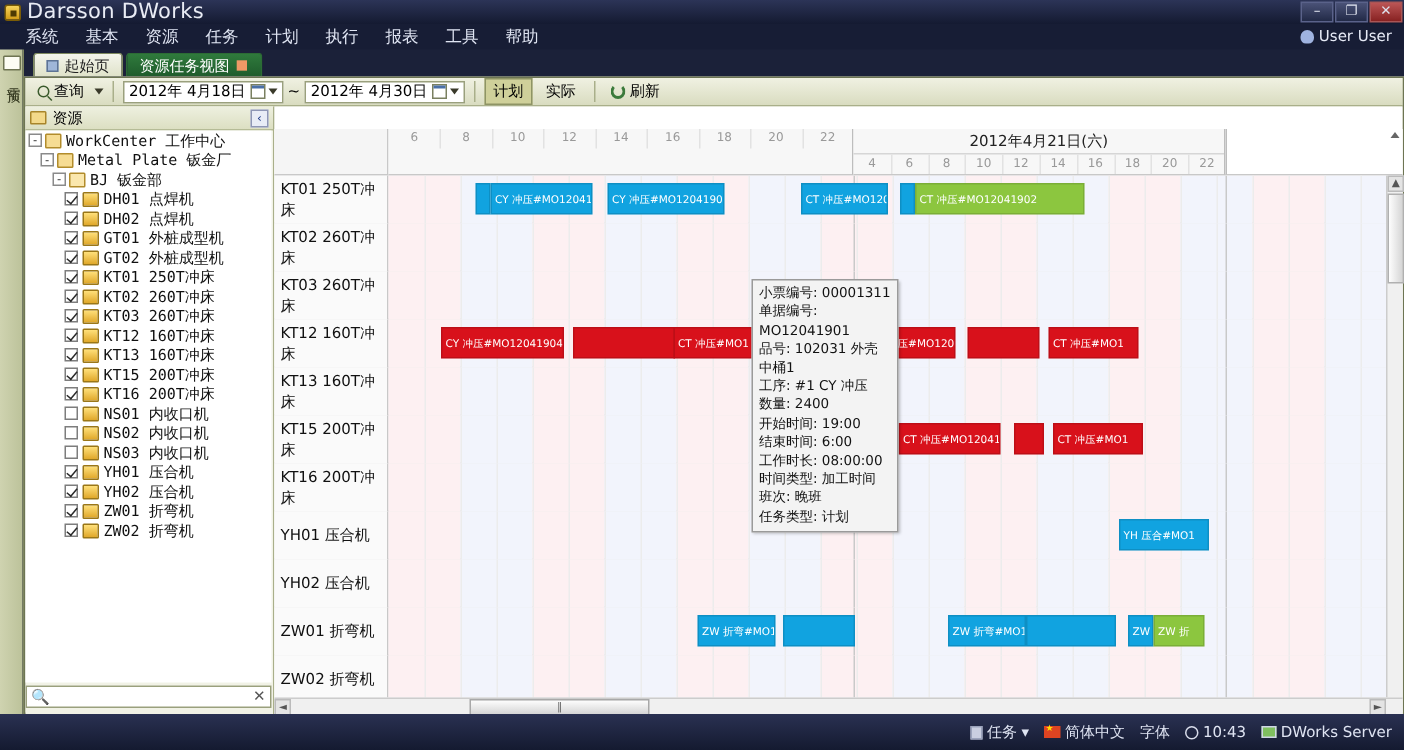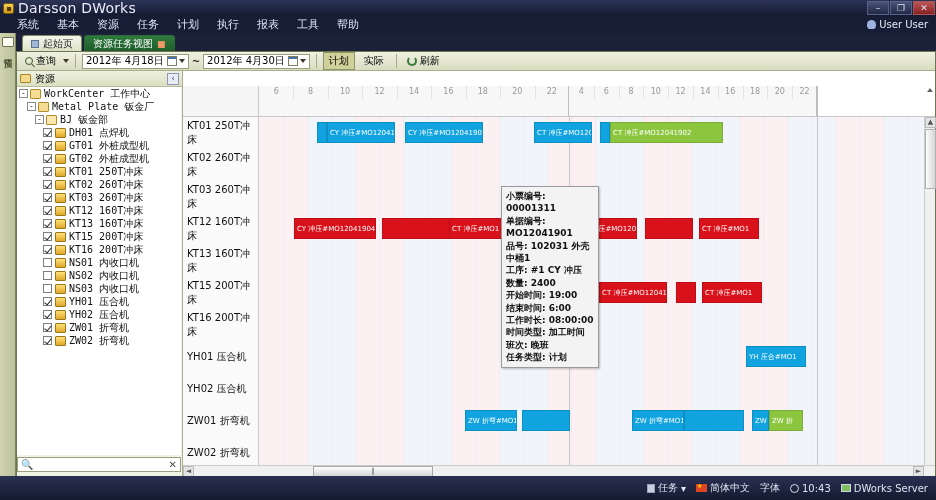--- a/index.html
+++ b/index.html
@@ -251,21 +251,21 @@
   }
   .bar.blue{ background:#11a3e0; }
   .bar.red{ background:#d8111b; }
   .bar.green{ background:#8cc63f; }
 
   
   #tooltip{
     position:absolute; left:318px; top:100px; width:98px;
     background:#f3f3f3; border:1px solid #9a9a9a;
     box-shadow:1px 1px 2px rgba(0,0,0,.25);
-    padding:3px 4px; z-index:40; font-size:9px; line-height:12.4px; color:#111;font-weight:bold;
+    padding:3px 4px; z-index:40; font-size:9px; line-height:12.4px; color:#111;
   }
 
   
   #gvscroll{
     position:absolute; right:0; top:31px; width:11px; height:348px;
     background:#f0f0f0; border-left:1px solid #ccc;
   }
   #gvscroll .arrow{ width:11px;height:11px;background:#e4e4e4;border:1px solid #bbb;
     font-size:7px;text-align:center;line-height:8px;color:#555; }
   #gvscroll .thumb{ position:absolute;top:12px;left:0;width:11px;height:60px;
@@ -397,20 +397,26 @@
         <div class="tnode">
           <span class="ind" style="width: 24px;"></span>
           <span class="cb ck"></span>
           <span class="ic mach"></span>
           <span class="lbl">DH01 点焊机</span>
         </div>
         <div class="tnode">
           <span class="ind" style="width: 24px;"></span>
           <span class="cb ck"></span>
           <span class="ic mach"></span>
+          <span class="lbl">DH02 点焊机</span>
+        </div>
+        <div class="tnode">
+          <span class="ind" style="width: 24px;"></span>
+          <span class="cb ck"></span>
+          <span class="ic mach"></span>
           <span class="lbl">GT01 外桩成型机</span>
         </div>
         <div class="tnode">
           <span class="ind" style="width: 24px;"></span>
           <span class="cb ck"></span>
           <span class="ic mach"></span>
           <span class="lbl">GT02 外桩成型机</span>
         </div>
         <div class="tnode">
           <span class="ind" style="width: 24px;"></span>
@@ -525,20 +531,21 @@
                 <i style="left: 206.667px;"></i>
                 <span style="left: 223.889px;">18</span>
                 <i style="left: 241.111px;"></i>
                 <span style="left: 258.333px;">20</span>
                 <i style="left: 275.556px;"></i>
                 <span style="left: 292.778px;">22</span>
                 <i style="left: 310px;"></i>
               </div>
             </div>
             <div class="daycol" style="left: 386px; width: 248px;">
+              <div class="dlabel">2012年4月21日(六)</div>
               <div class="hrs">
                 <span style="left: 12.4px;">4</span>
                 <i style="left: 24.8px;"></i>
                 <span style="left: 37.2px;">6</span>
                 <i style="left: 49.6px;"></i>
                 <span style="left: 62px;">8</span>
                 <i style="left: 74.4px;"></i>
                 <span style="left: 86.8px;">10</span>
                 <i style="left: 99.2px;"></i>
                 <span style="left: 111.6px;">12</span>

